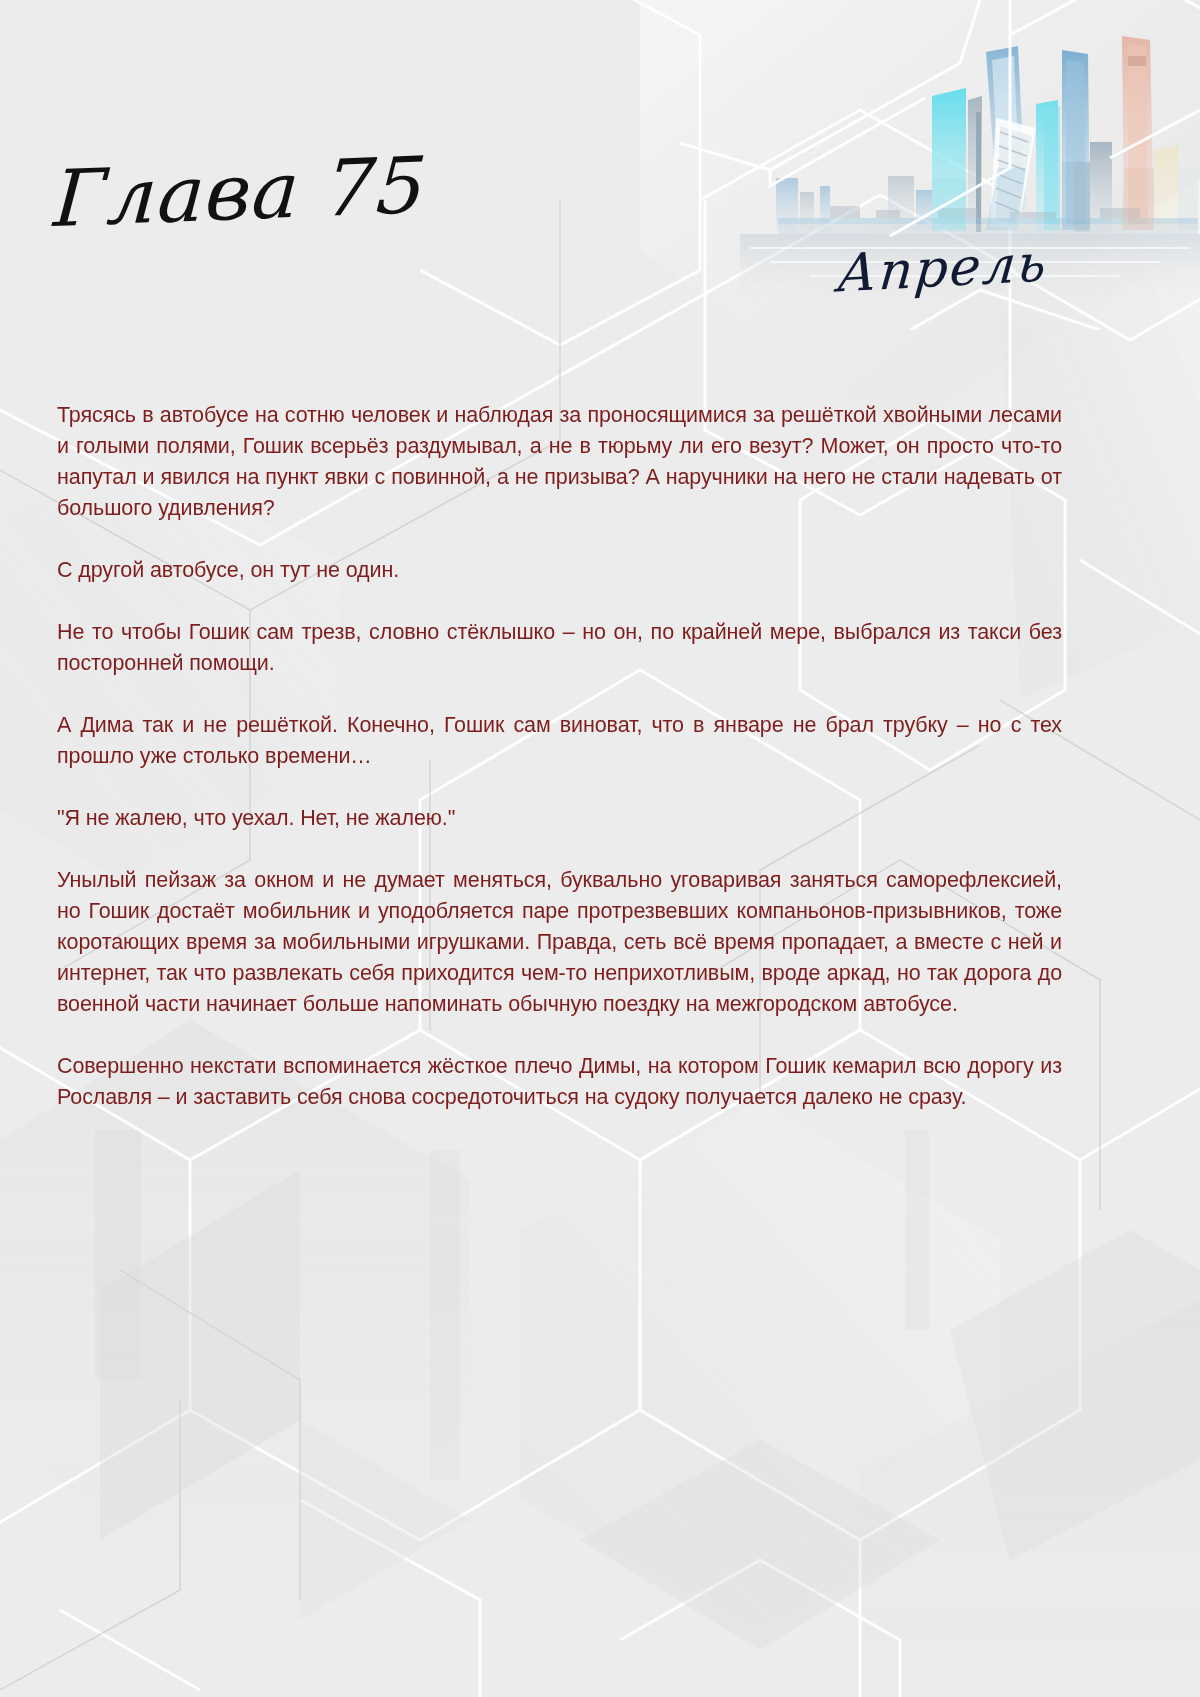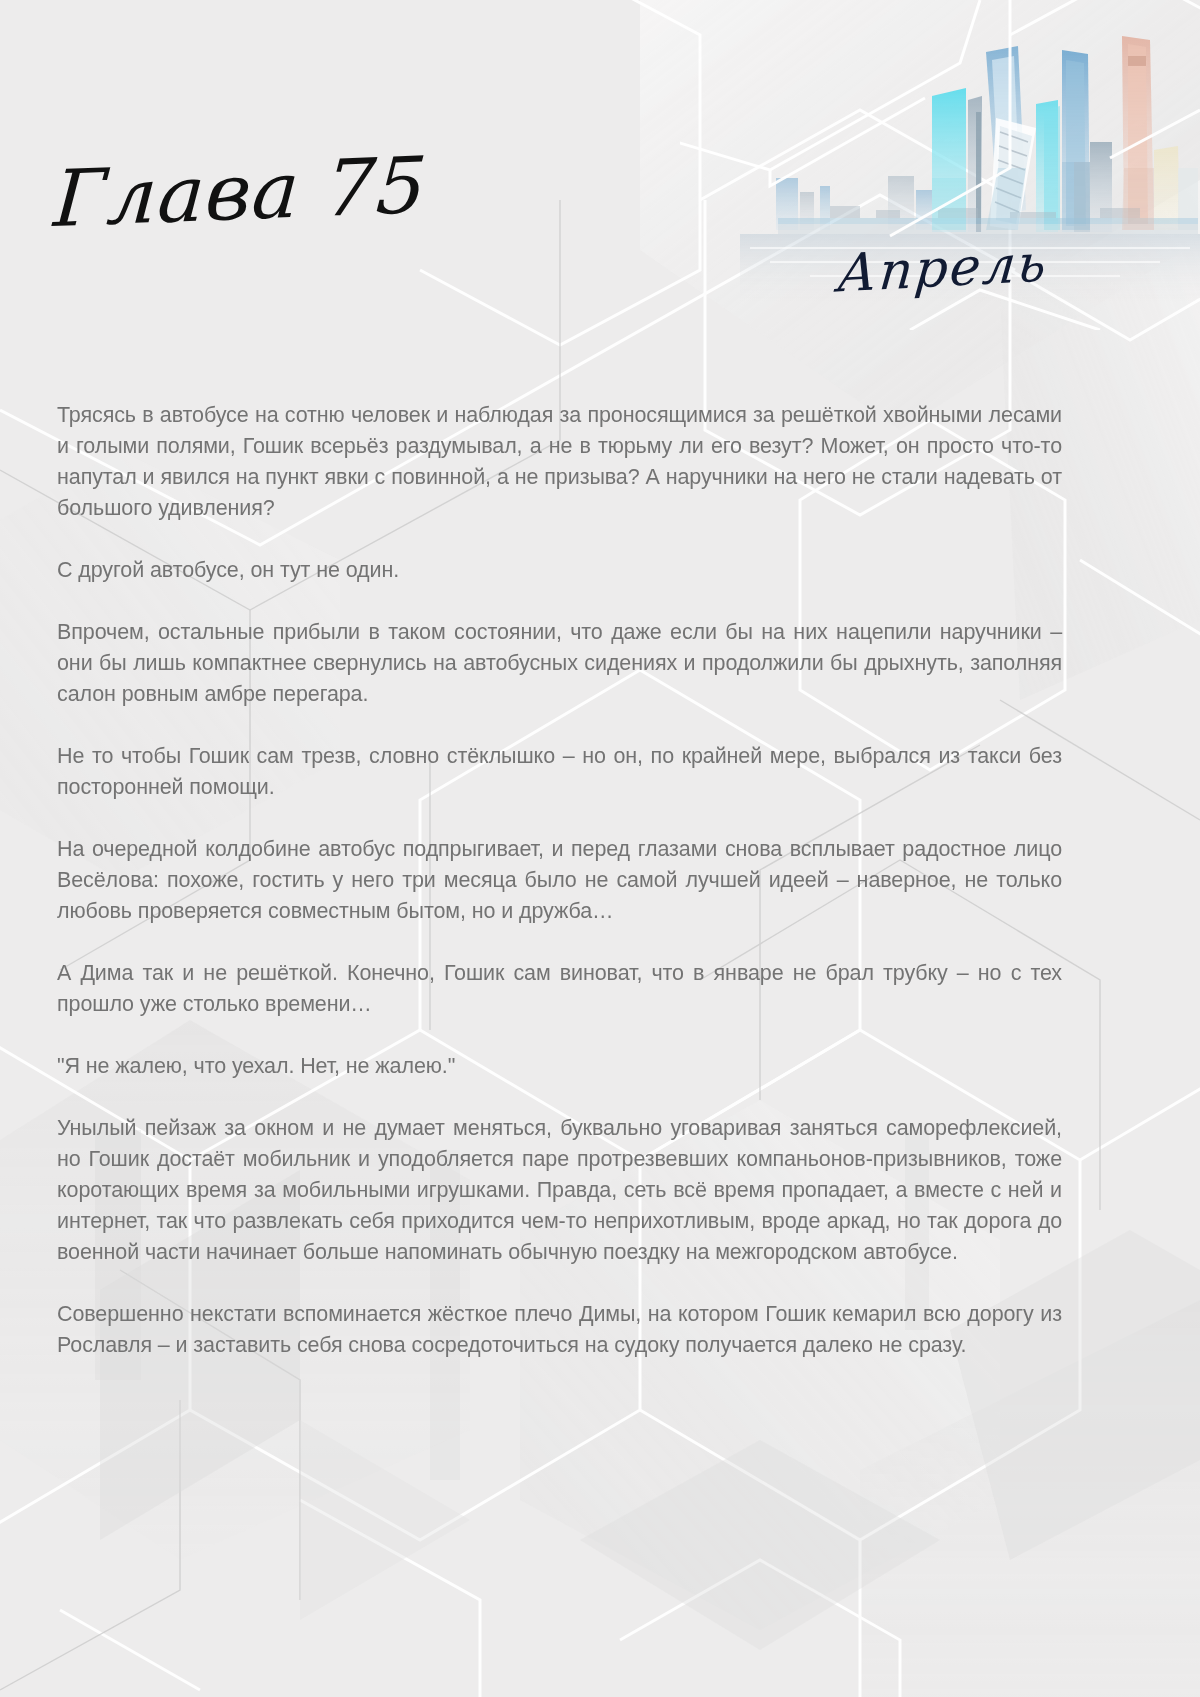--- a/index.html
+++ b/index.html
@@ -51,21 +51,21 @@
   .content{
     position:absolute;
     left:57px;top:400px;
     width:1005px;
   }
   .para{
     margin:0 0 31px 0;
     font-family:"Liberation Sans",sans-serif;
     font-size:21.5px;
     line-height:31px;
-    color:#737373;
+    color:#7f1d1d;
     text-align:justify;
     text-justify:inter-word;
     letter-spacing:-0.1px;
   }
   .para:last-child{margin-bottom:0;}
 </style>
 </head>
 <body>
 
 <div class="bg-layer">
@@ -254,20 +254,18 @@
   </div>
 
   <h1 class="chapter-title">Глава 75</h1>
 
   <div class="month-title">Апрель</div>
 </header>
 
 <main class="content">
   <p class="para">Трясясь в автобусе на сотню человек и наблюдая за проносящимися за решёткой хвойными лесами и голыми полями, Гошик всерьёз раздумывал, а не в тюрьму ли его везут? Может, он просто что-то напутал и явился на пункт явки с повинной, а не призыва? А наручники на него не стали надевать от большого удивления?</p>
   <p class="para">С другой автобусе, он тут не один.</p>
-  <p class="para">Впрочем, остальные прибыли в таком состоянии, что даже если бы на них нацепили наручники – они бы лишь компактнее свернулись на автобусных сидениях и продолжили бы дрыхнуть, заполняя салон ровным амбре перегара.</p>
   <p class="para">Не то чтобы Гошик сам трезв, словно стёклышко – но он, по крайней мере, выбрался из такси без посторонней помощи.</p>
-  <p class="para">На очередной колдобине автобус подпрыгивает, и перед глазами снова всплывает радостное лицо Весёлова: похоже, гостить у него три месяца было не самой лучшей идеей – наверное, не только любовь проверяется совместным бытом, но и дружба…</p>
   <p class="para">А Дима так и не решёткой. Конечно, Гошик сам виноват, что в январе не брал трубку – но с тех прошло уже столько времени…</p>
   <p class="para">"Я не жалею, что уехал. Нет, не жалею."</p>
   <p class="para">Унылый пейзаж за окном и не думает меняться, буквально уговаривая заняться саморефлексией, но Гошик достаёт мобильник и уподобляется паре протрезвевших компаньонов-призывников, тоже коротающих время за мобильными игрушками. Правда, сеть всё время пропадает, а вместе с ней и интернет, так что развлекать себя приходится чем-то неприхотливым, вроде аркад, но так дорога до военной части начинает больше напоминать обычную поездку на межгородском автобусе.</p>
   <p class="para">Совершенно некстати вспоминается жёсткое плечо Димы, на котором Гошик кемарил всю дорогу из Рославля – и заставить себя снова сосредоточиться на судоку получается далеко не сразу.</p>
 </main>
 
 </body></html>

